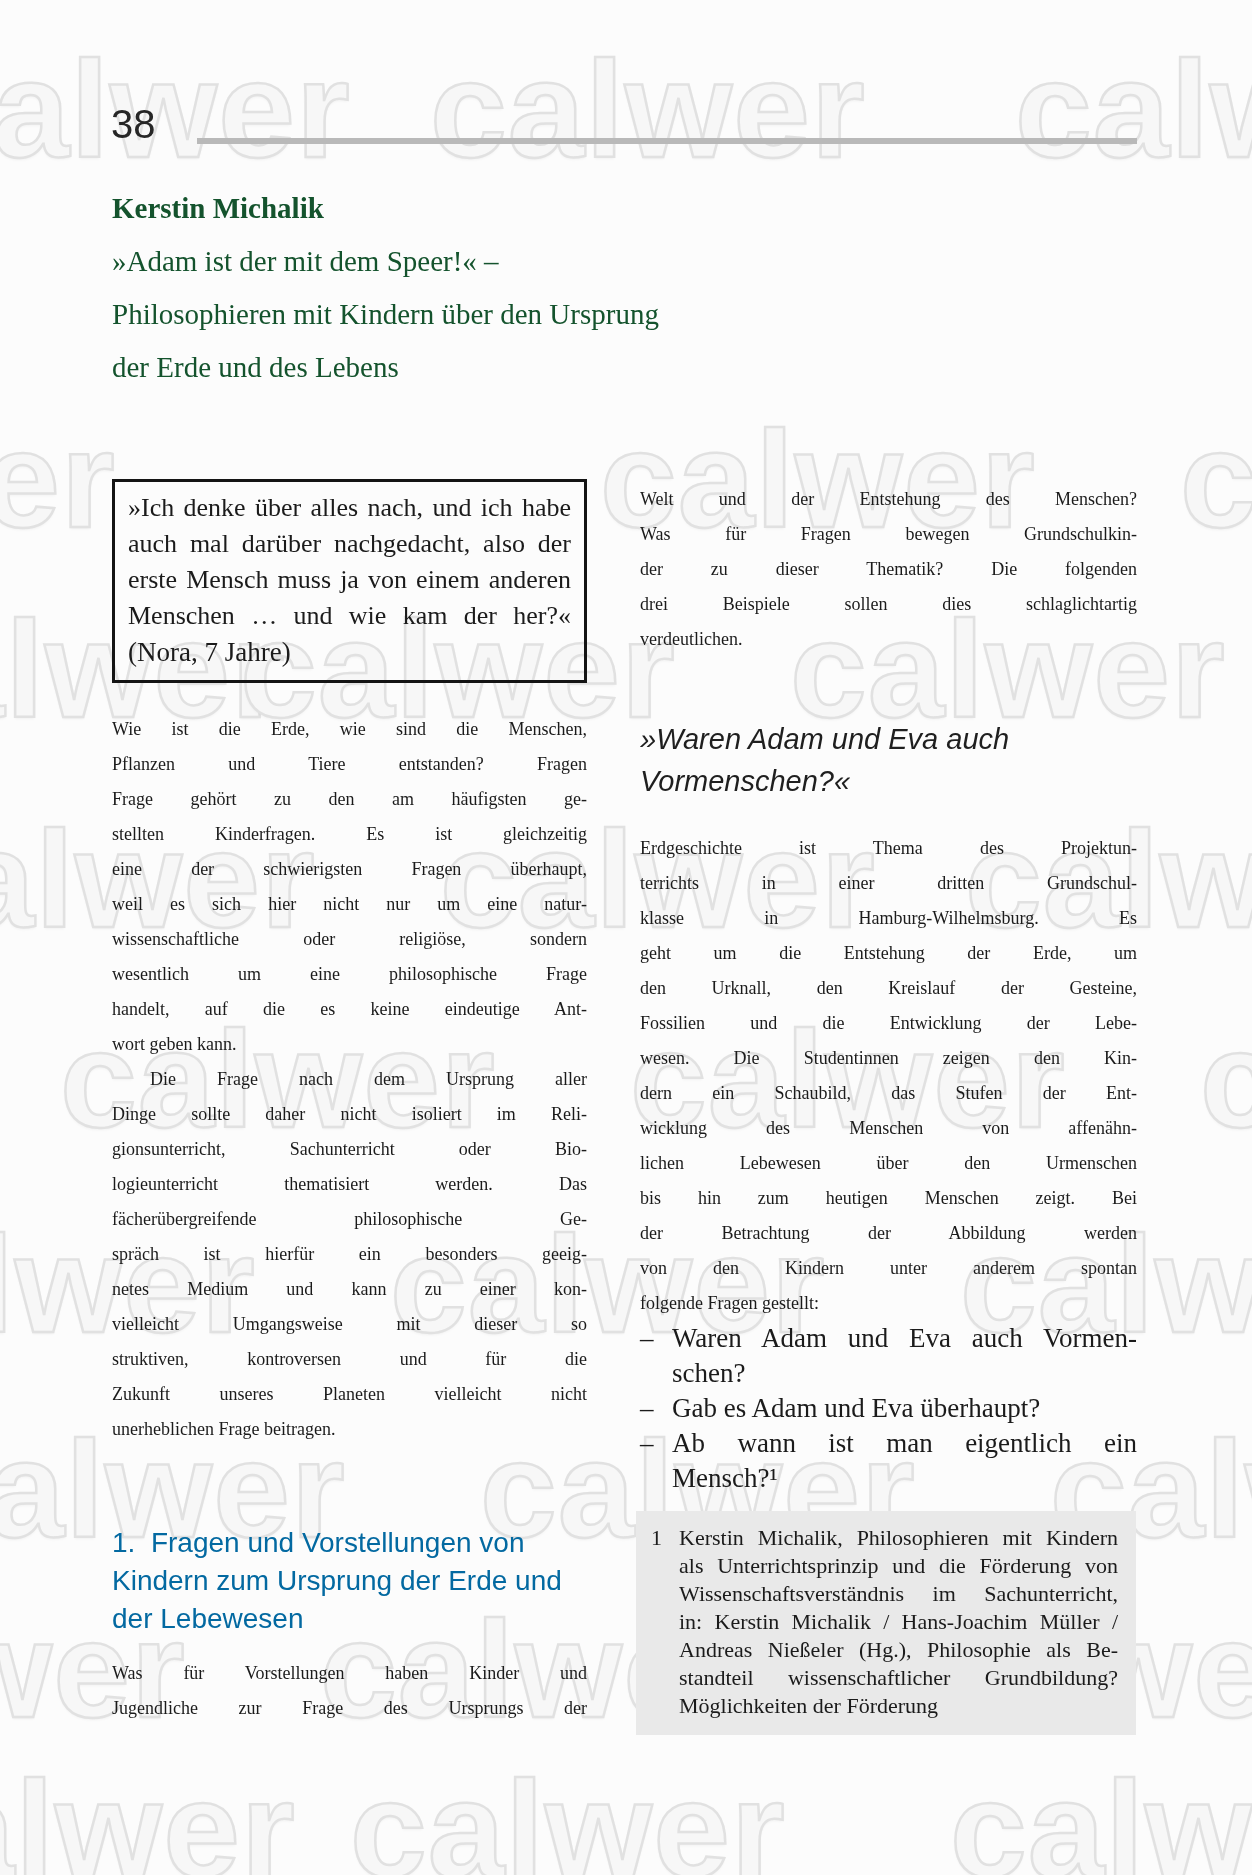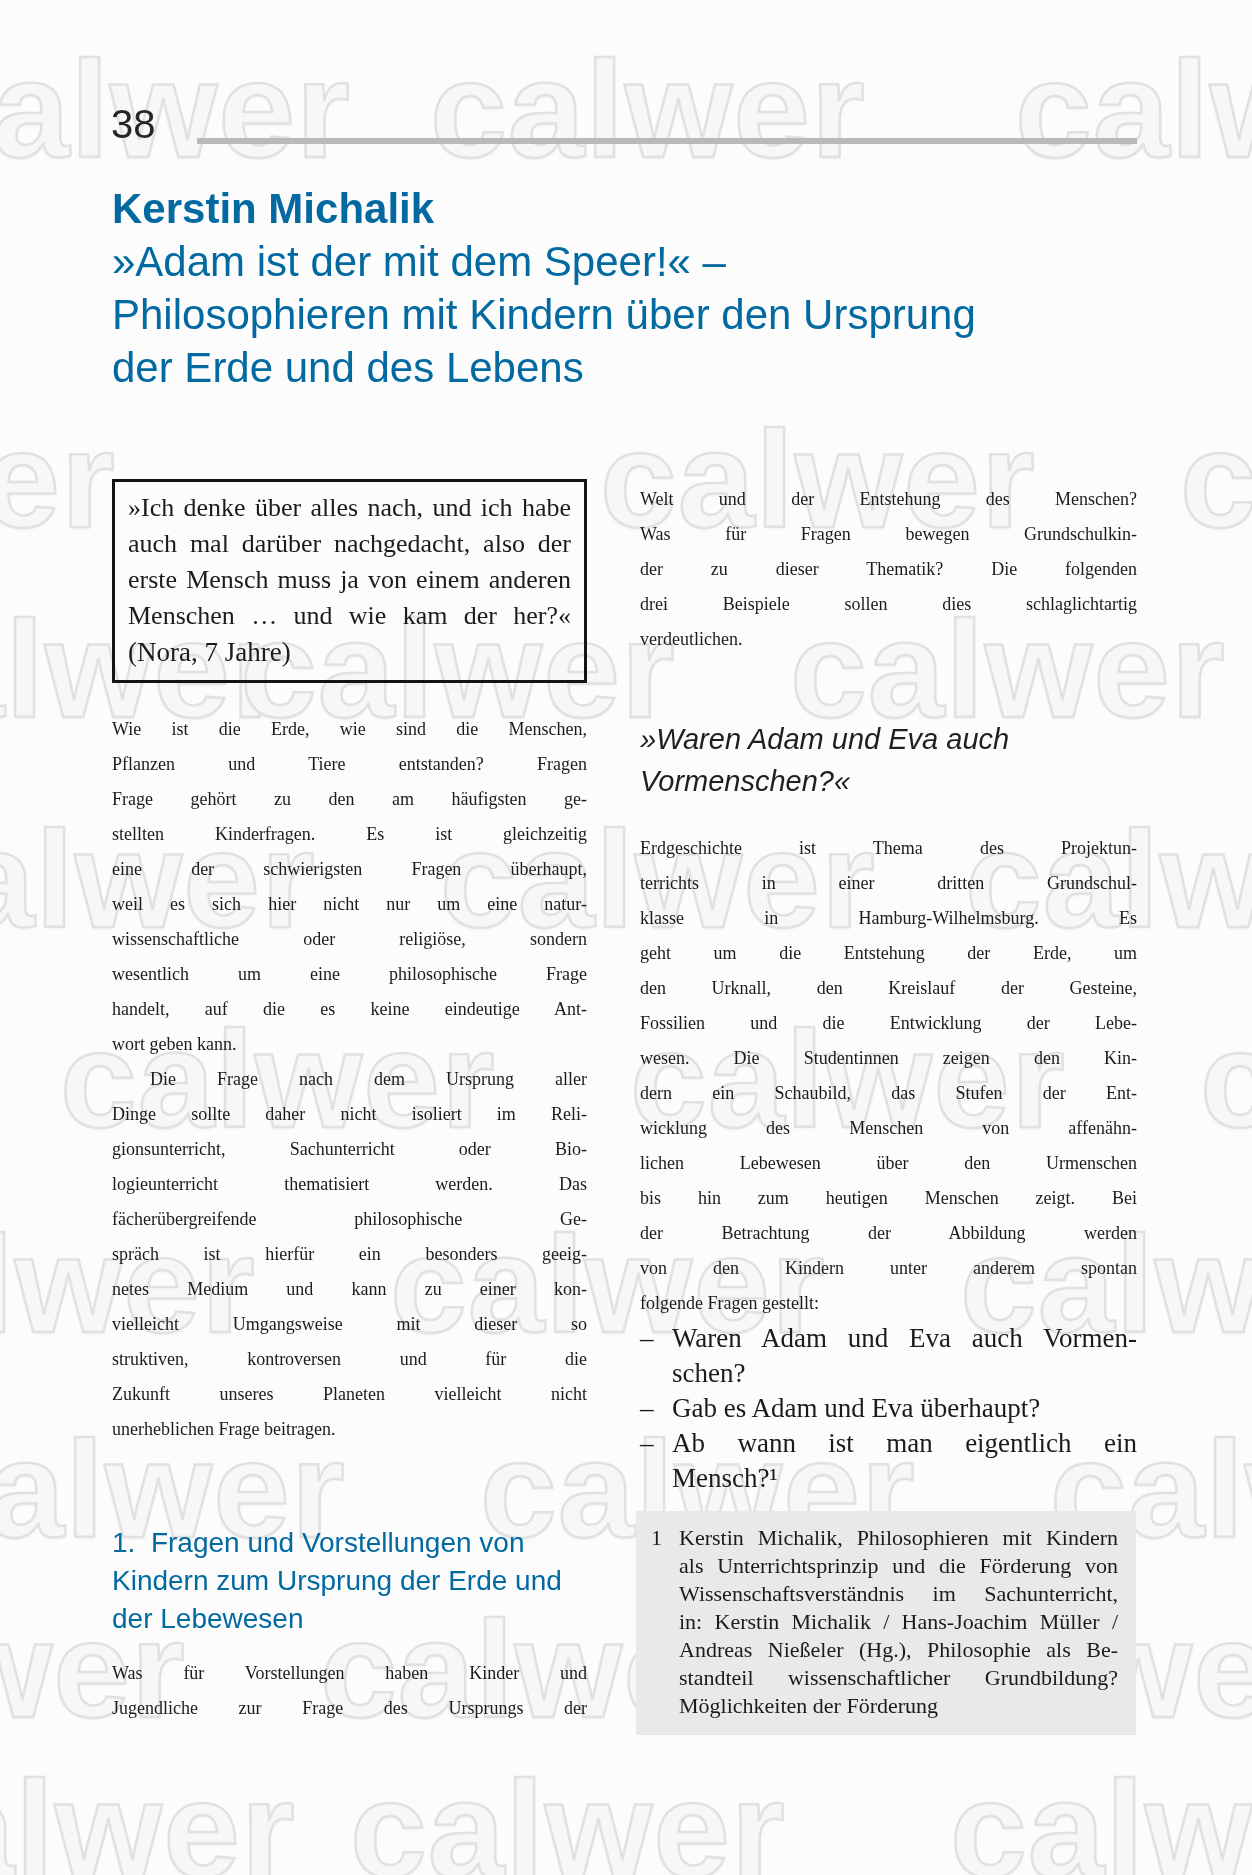--- a/index.html
+++ b/index.html
@@ -33,22 +33,22 @@
     left:111px; top:102px;
     font-family:"Liberation Sans", sans-serif;
     font-size:40px; color:#262626;
   }
   .header-rule {
     left:197px; top:138px; width:940px; height:6px;
     background: var(--rule, #b9b9b9);
   }
   .title-block {
     left:112px; top:182px; width:1060px;
-    font-family:Liberation Sans, sans-serif;
-    font-size:42px; line-height:53px; color:#0369a1;
+    font-family:Liberation Serif, serif;
+    font-size:29px; line-height:53px; color:#14532d;
   }
   .title-block .author { font-weight:700; }
   .quote-box {
     left:112px; top:479px; width:475px;
     border:3px solid #141414;
     padding:8px 13px 10px 13px;
     background:transparent;
   }
   .quote-box .ln { font-size:26px; line-height:36px; }
   .quote-attrib { font-size:27px; line-height:36px; font-style:normal; }

